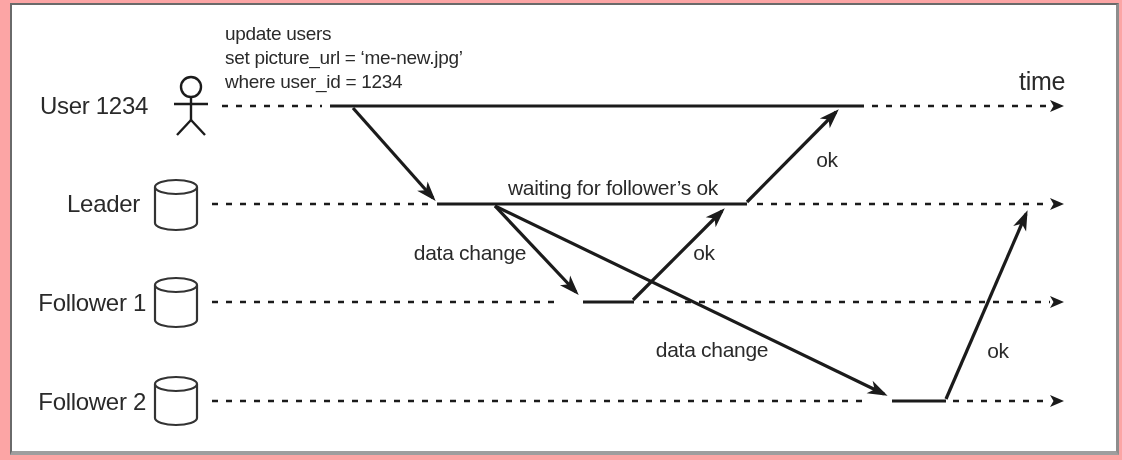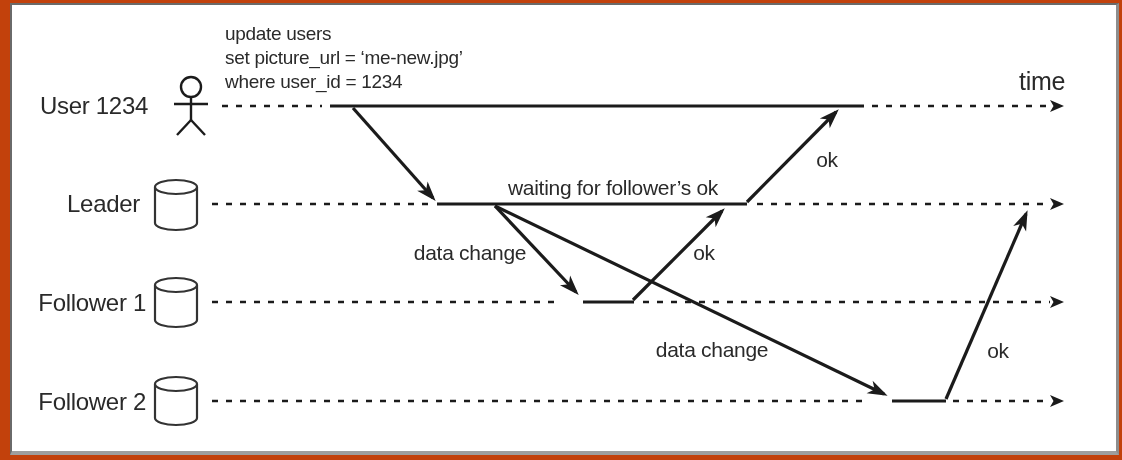--- a/index.html
+++ b/index.html
@@ -1,19 +1,19 @@
 <!DOCTYPE html>
 <html><head>
 <meta charset="utf-8">
 <style>
   html,body{margin:0;padding:0;background:#ffffff;}
   .stage{
     position:relative;
     width:1122px;height:460px;
-    background:#c2410c;
+    background:#fca5a5;
     font-family:"Liberation Sans", sans-serif;
     overflow:hidden;
   }
   .frame{
     position:absolute;left:10px;top:3px;right:3px;bottom:5px;
     border:2px solid #6a6a6a;
     border-right:3px solid #8d8d8d;
     border-bottom:4px solid #9e9e9e;
     background:#ffffff;
   }

